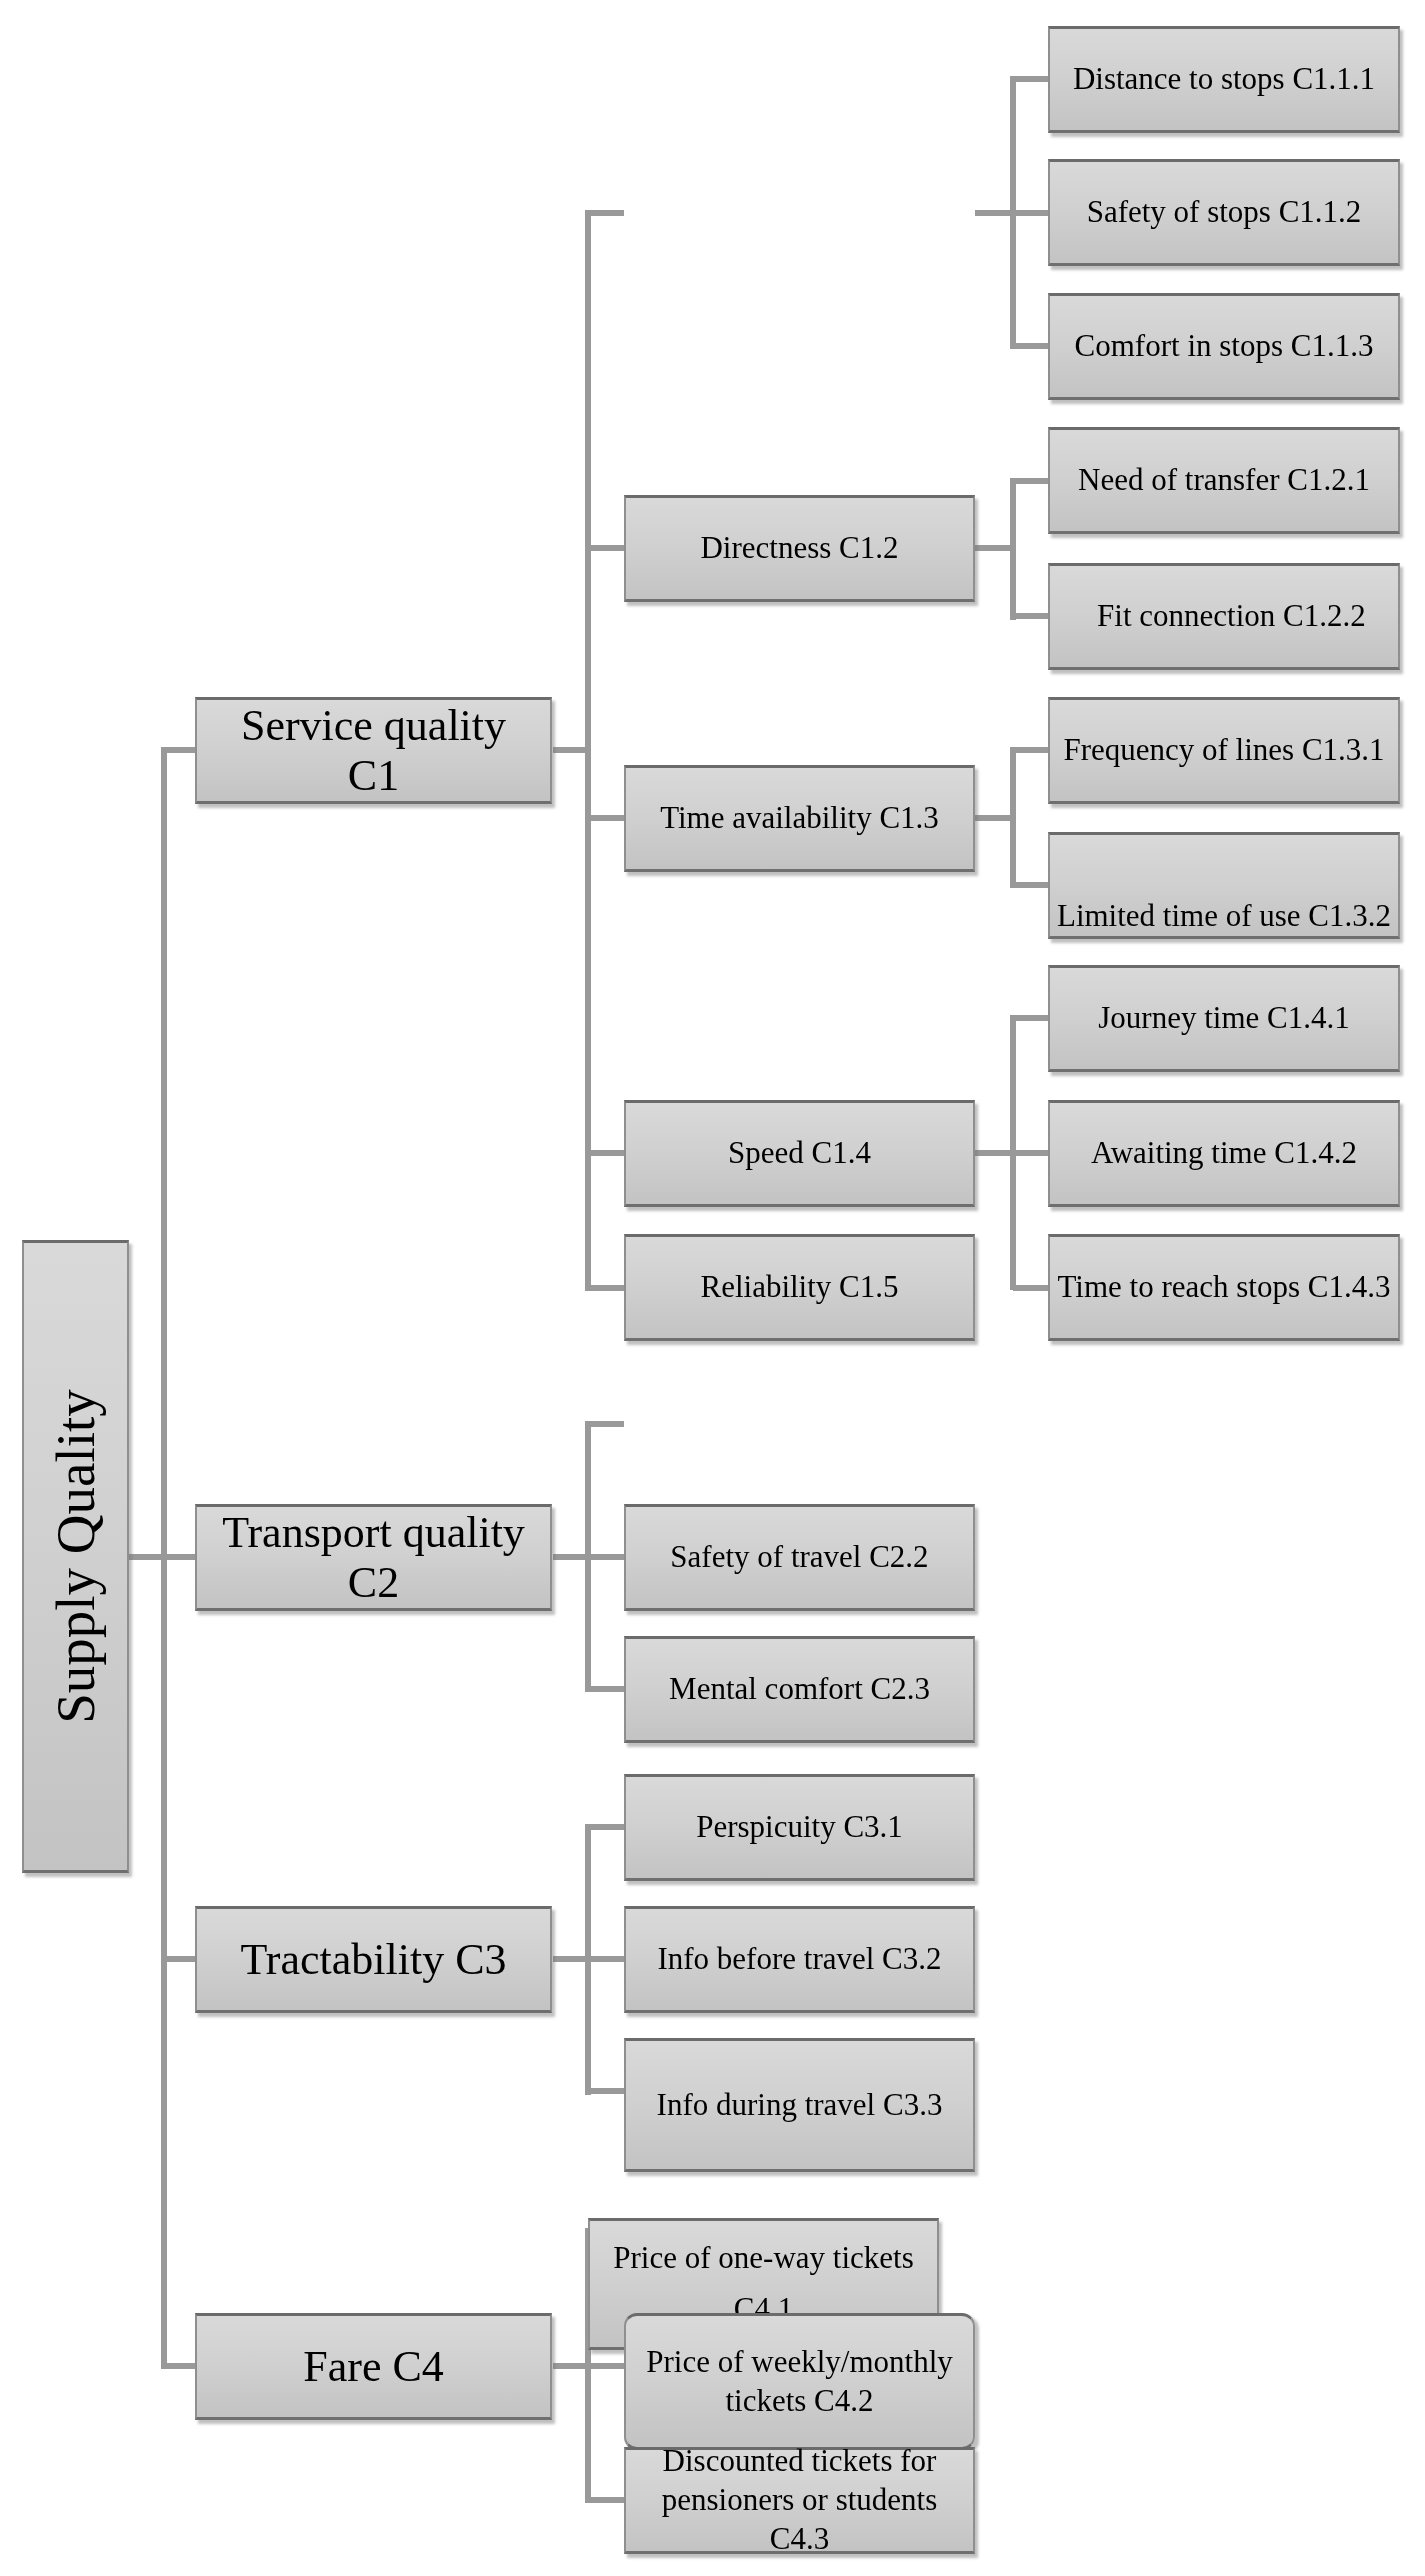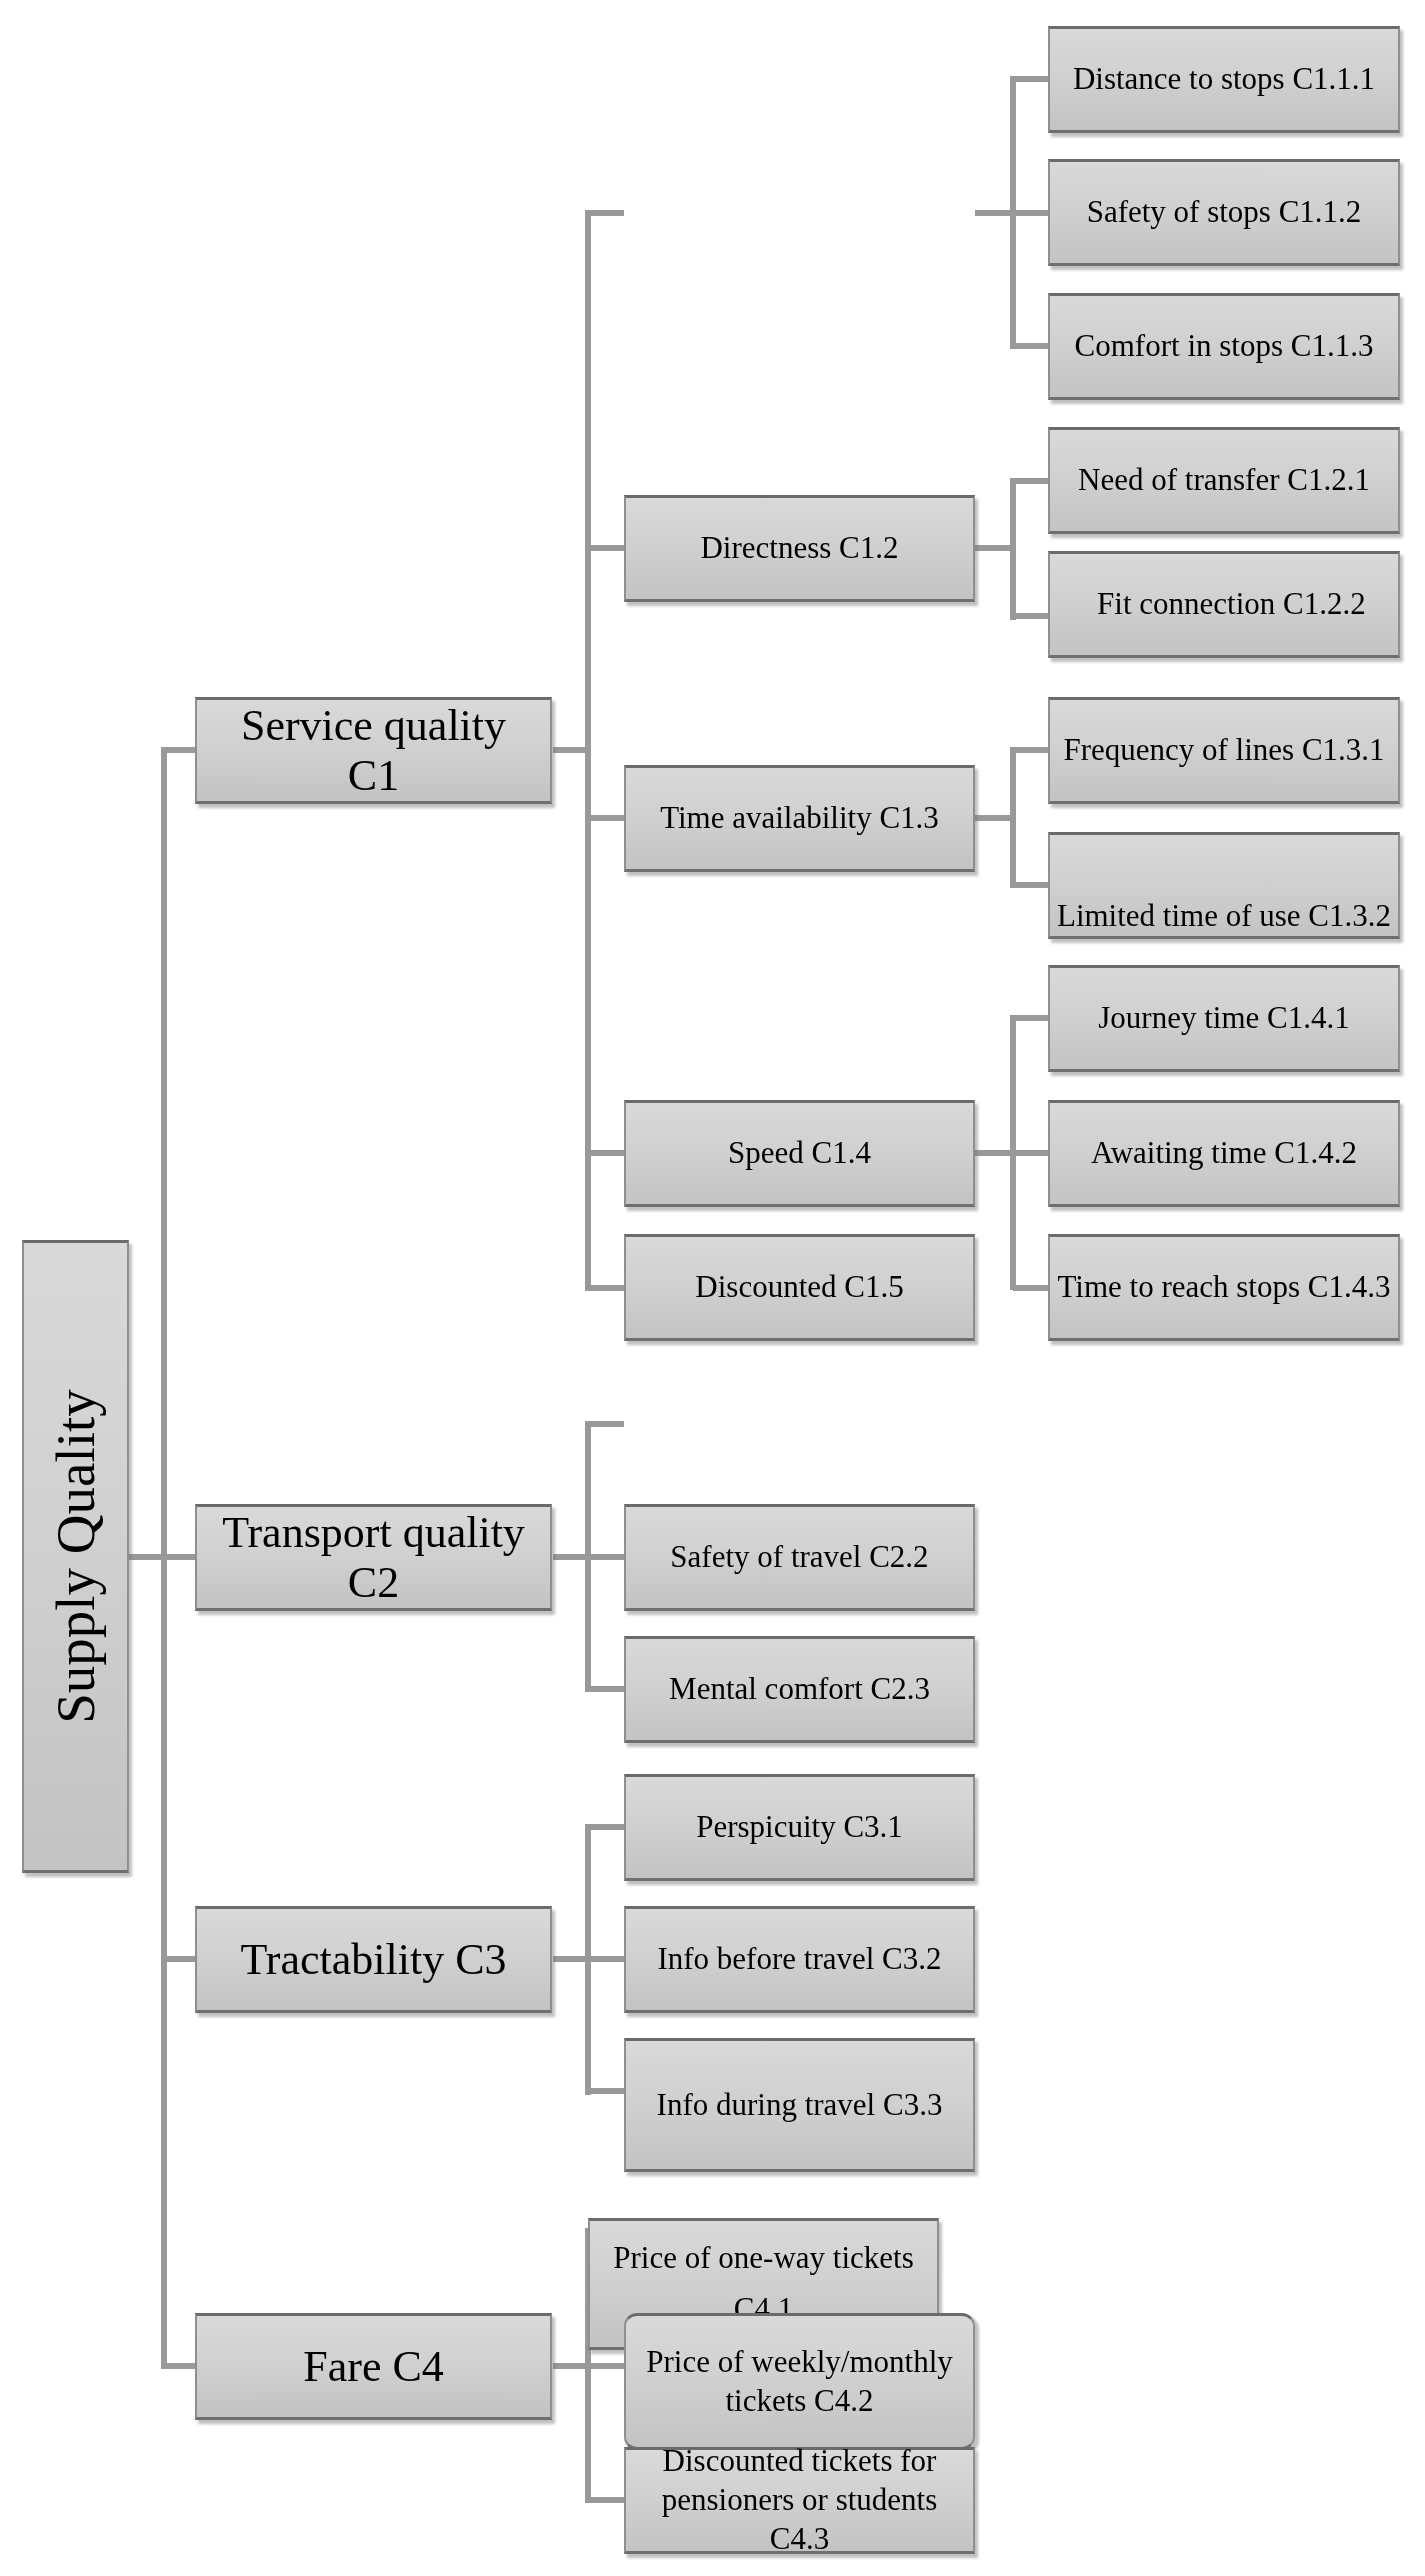--- a/index.html
+++ b/index.html
@@ -119,21 +119,21 @@
     </div>
     <div class="node l4" style="left: 1048px; top: 293px; width: 352px; height: 107px;">
       <span class="line">Comfort in stops C1.1.3</span>
     </div>
     <div class="node l3" style="left: 624px; top: 495px; width: 351px; height: 107px;">
       <span class="line">Directness C1.2</span>
     </div>
     <div class="node l4" style="left: 1048px; top: 427px; width: 352px; height: 107px;">
       <span class="line">Need of transfer C1.2.1</span>
     </div>
-    <div class="node l4" style="left: 1048px; top: 551px; width: 352px; height: 107px; padding-left: 18px;">
+    <div class="node l4" style="left: 1048px; top: 563px; width: 352px; height: 107px; padding-left: 18px;">
       <span class="line">Fit connection C1.2.2</span>
     </div>
     <div class="node l3" style="left: 624px; top: 765px; width: 351px; height: 107px;">
       <span class="line">Time availability C1.3</span>
     </div>
     <div class="node l4" style="left: 1048px; top: 697px; width: 352px; height: 107px;">
       <span class="line">Frequency of lines C1.3.1</span>
     </div>
     <div class="node l4" style="left: 1048px; top: 832px; width: 352px; height: 107px; justify-content: flex-end;">
       <span class="line">Limited time of use C1.3.2</span>
@@ -144,21 +144,21 @@
     <div class="node l4" style="left: 1048px; top: 965px; width: 352px; height: 107px;">
       <span class="line">Journey time C1.4.1</span>
     </div>
     <div class="node l4" style="left: 1048px; top: 1100px; width: 352px; height: 107px;">
       <span class="line">Awaiting time C1.4.2</span>
     </div>
     <div class="node l4" style="left: 1048px; top: 1234px; width: 352px; height: 107px;">
       <span class="line">Time to reach stops C1.4.3</span>
     </div>
     <div class="node l3" style="left: 624px; top: 1234px; width: 351px; height: 107px;">
-      <span class="line">Discounted C1.5</span>
+      <span class="line">Reliability C1.5</span>
     </div>
     <div class="node l2" style="left: 195px; top: 1504px; width: 357px; height: 107px;">
       <span class="line">Transport quality</span>
       <span class="line">C2</span>
     </div>
     <div class="node l3" style="left: 624px; top: 1504px; width: 351px; height: 107px;">
       <span class="line">Safety of travel C2.2</span>
     </div>
     <div class="node l3" style="left: 624px; top: 1636px; width: 351px; height: 107px;">
       <span class="line">Mental comfort C2.3</span>

